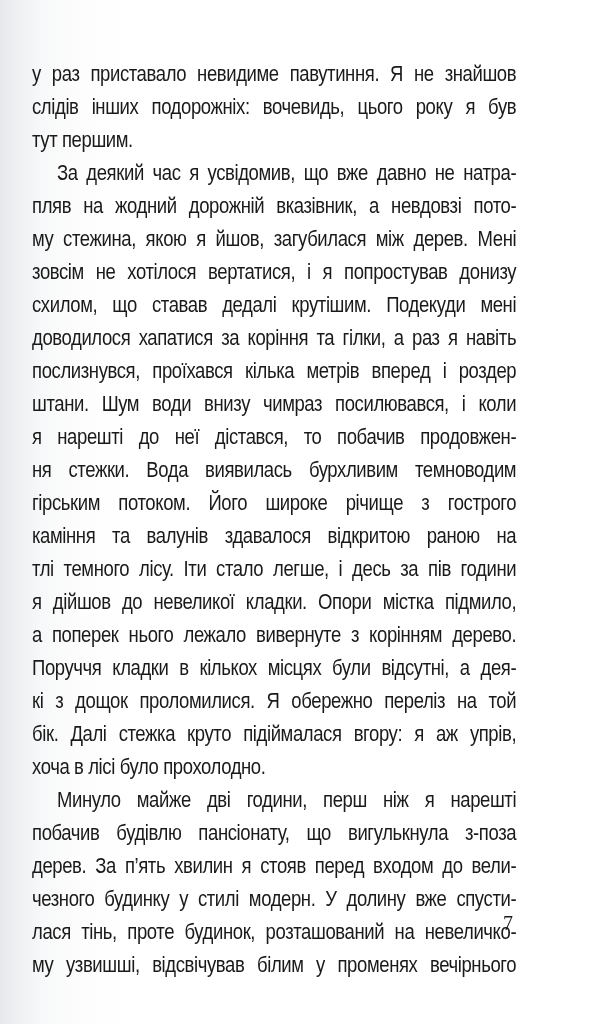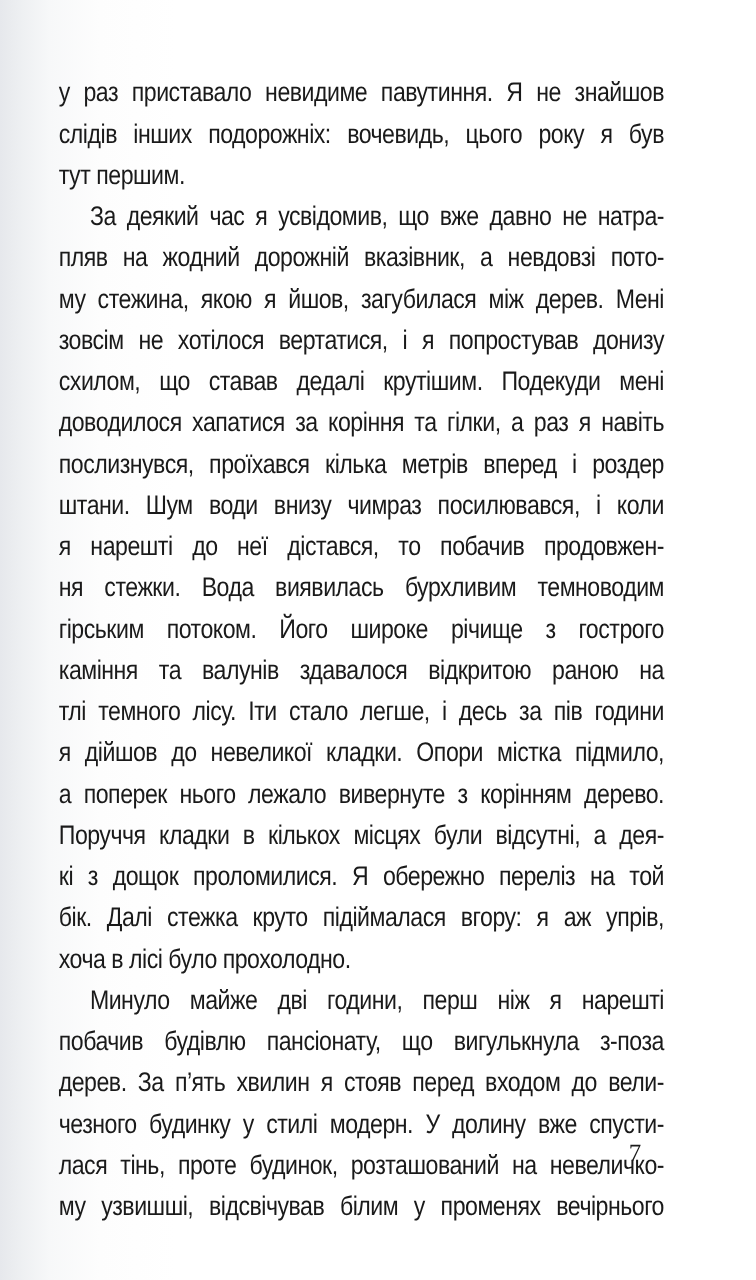--- a/index.html
+++ b/index.html
@@ -3,21 +3,21 @@
 <meta charset="utf-8">
 <style>
   html, body { margin:0; padding:0; }
   body {
     width:605px; height:1024px; overflow:hidden; position:relative;
     background: linear-gradient(to right, #e6e8ec 0px, #eef0f2 18px, #f7f8f9 40px, #fdfdfd 80px, #ffffff 140px);
     font-family: "Liberation Serif", "DejaVu Serif", serif;
     color:#1a1a1a;
   }
   .page-text {
-    position:absolute; left:47px; top:58px; width:484px;
+    position:absolute; left:32px; top:58px; width:484px;
   }
   .line {
     display:block; height:33px; line-height:33px;
     font-size:21.5px; white-space:nowrap;
     font-family: "Liberation Sans Narrow", "Liberation Sans", sans-serif;
     letter-spacing:-0.45px;
     transform: scaleX(0.86); transform-origin:left center;
     width:563px;
     text-align:justify; text-align-last:justify;
   }

